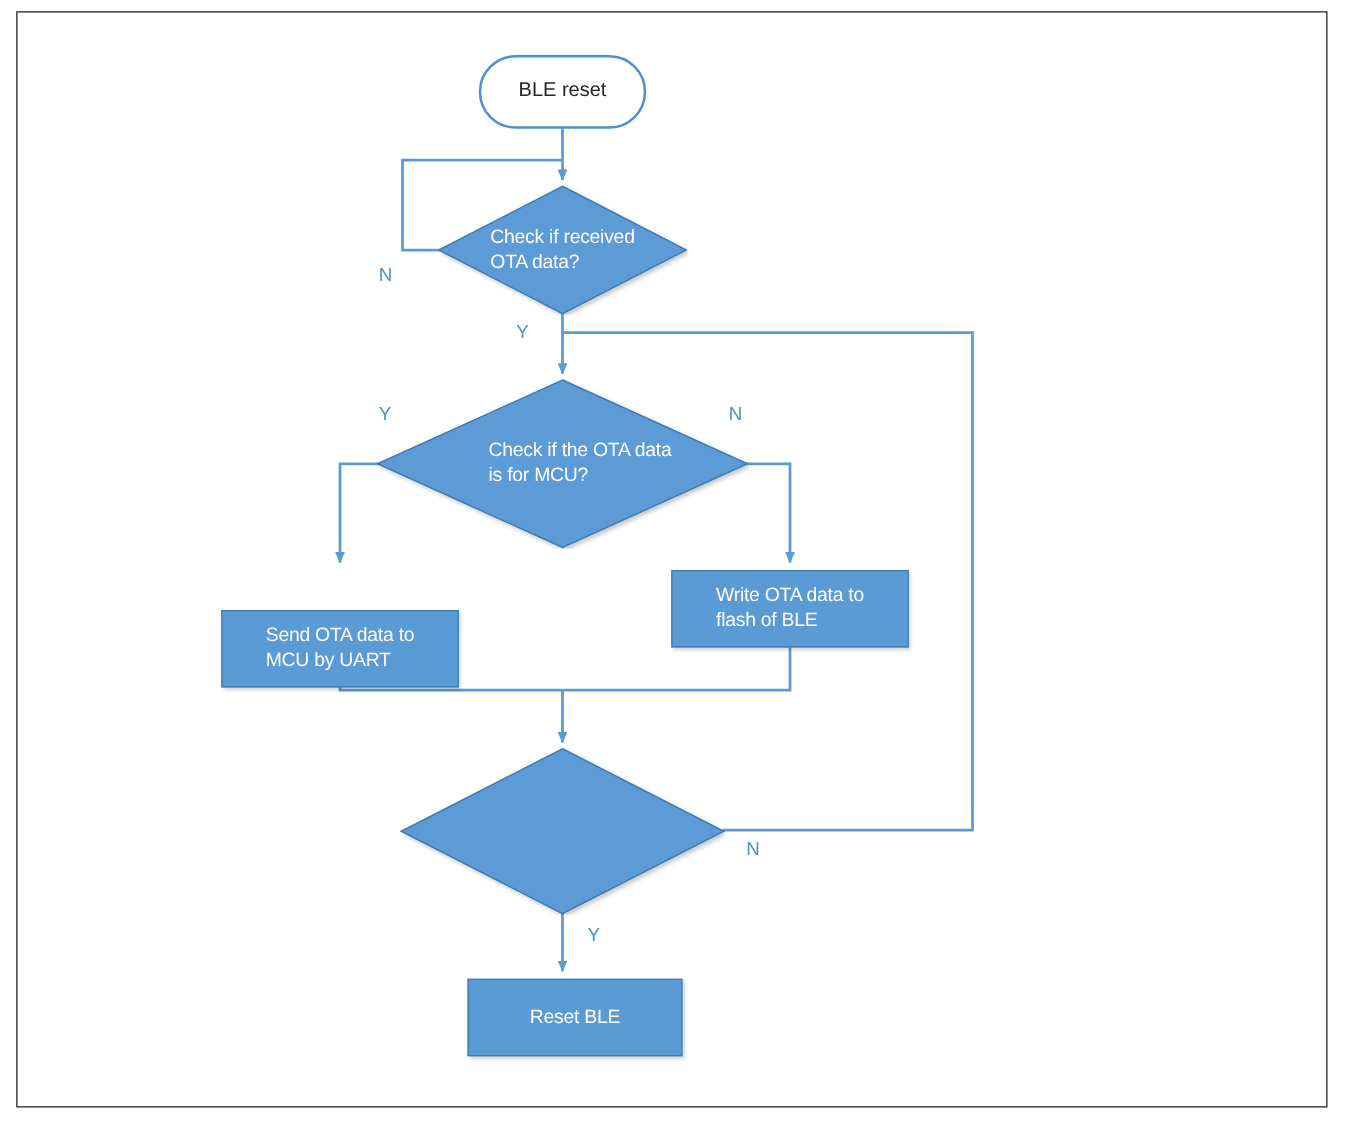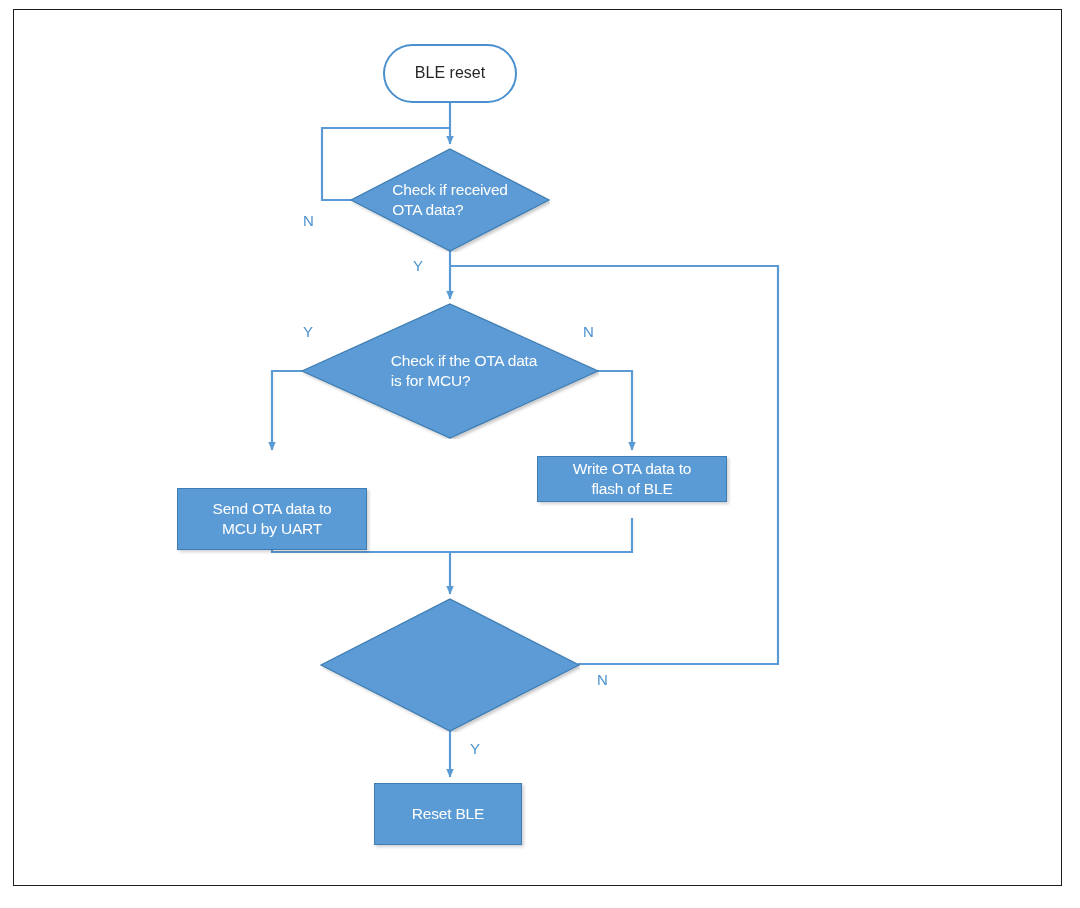--- a/index.html
+++ b/index.html
@@ -34,21 +34,21 @@
     left: 0;
     top: 0;
     width: 1080px;
     height: 908px;
   }
   .node {
     position: absolute;
     display: flex;
     align-items: center;
     justify-content: center;
-    text-align: center;
+    text-align: left;
     color: #ffffff;
     font-size: 15.5px;
     line-height: 1.28;
     letter-spacing: -0.2px;
     box-sizing: border-box;
     white-space: pre-line;
   }
   .terminator {
     background: #ffffff;
     color: #262626;
@@ -133,28 +133,28 @@
 
   <svg class="decision-shape" style="position:absolute; left:301px; top:303px; width:298px; height:136px;" viewBox="0 0 298 136" xmlns="http://www.w3.org/2000/svg">
     <polygon points="149,1 297,68 149,135 1,68" fill="#5B9BD5" stroke="#3E7CB1" stroke-width="1.2" filter="url(#shadow)"></polygon>
   </svg>
   <div class="decision-label" style="left:315px; top:303px; width:298px; height:136px;">Check if the OTA data
 is for MCU?</div>
 
   <div class="node process" style="left:177px; top:456px; width:190px; height:62px;margin-top:32px;">Send OTA data to
 MCU by UART</div>
 
-  <div class="node process" style="left:537px; top:456px; width:190px; height:46px;">Write OTA data to
+  <div class="node process" style="left:537px; top:456px; width:190px; height:62px;">Write OTA data to
 flash of BLE</div>
 
   <svg class="decision-shape" style="position:absolute; left:320px; top:598px; width:260px; height:134px;" viewBox="0 0 260 134" xmlns="http://www.w3.org/2000/svg">
     <polygon points="130,1 259,67 130,133 1,67" fill="#5B9BD5" stroke="#3E7CB1" stroke-width="1.2" filter="url(#shadow)"></polygon>
   </svg>
 
-  <div class="node process" style="left:374px; top:783px; width:148px; height:62px;">Reset BLE</div>
+  <div class="node process" style="left:374px; top:783px; width:172px; height:62px;">Reset BLE</div>
 
   <div class="edge-label" style="left:303px; top:212px;">N</div>
   <div class="edge-label" style="left:413px; top:257px;">Y</div>
   <div class="edge-label" style="left:303px; top:323px;">Y</div>
   <div class="edge-label" style="left:583px; top:323px;">N</div>
   <div class="edge-label" style="left:597px; top:671px;">N</div>
   <div class="edge-label" style="left:470px; top:740px;">Y</div>
 
 </div>
 

